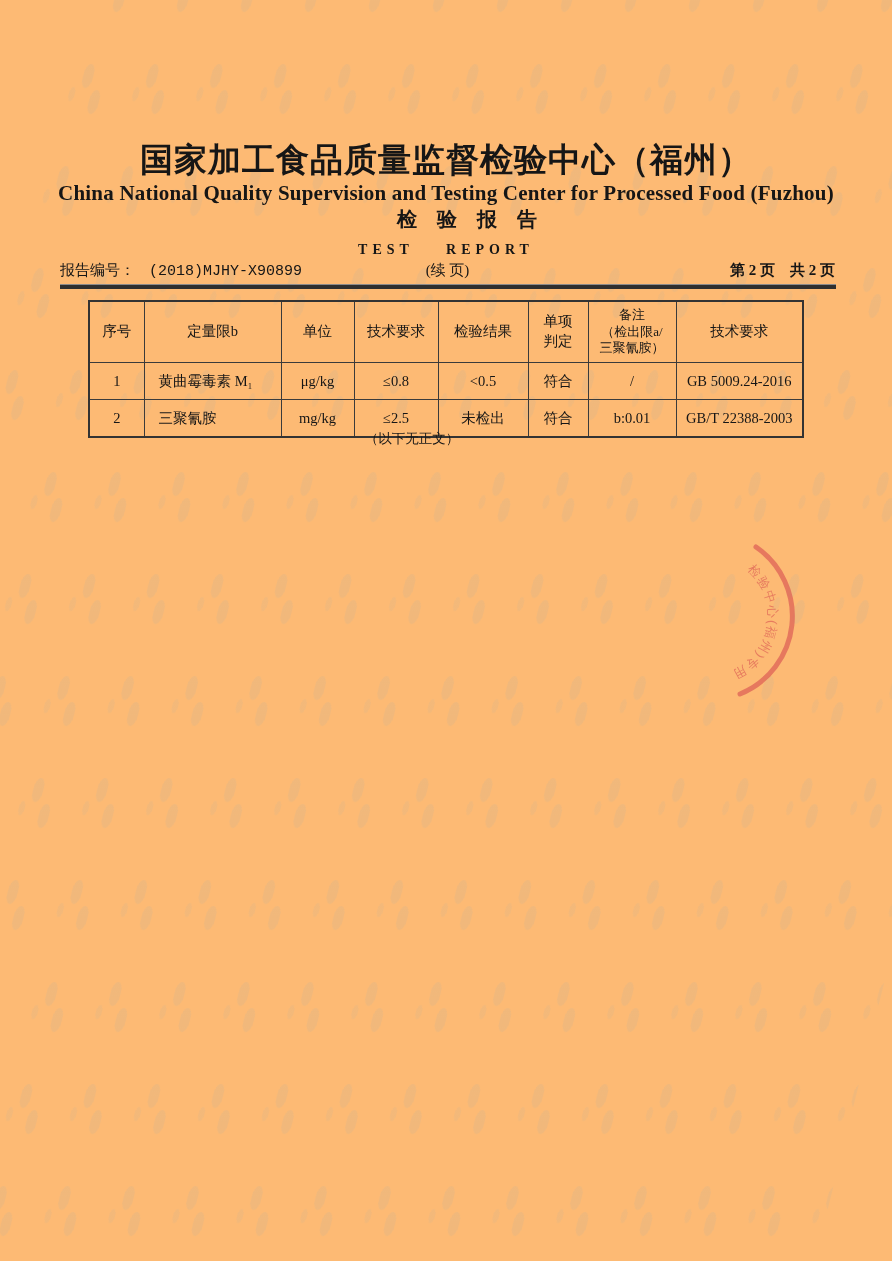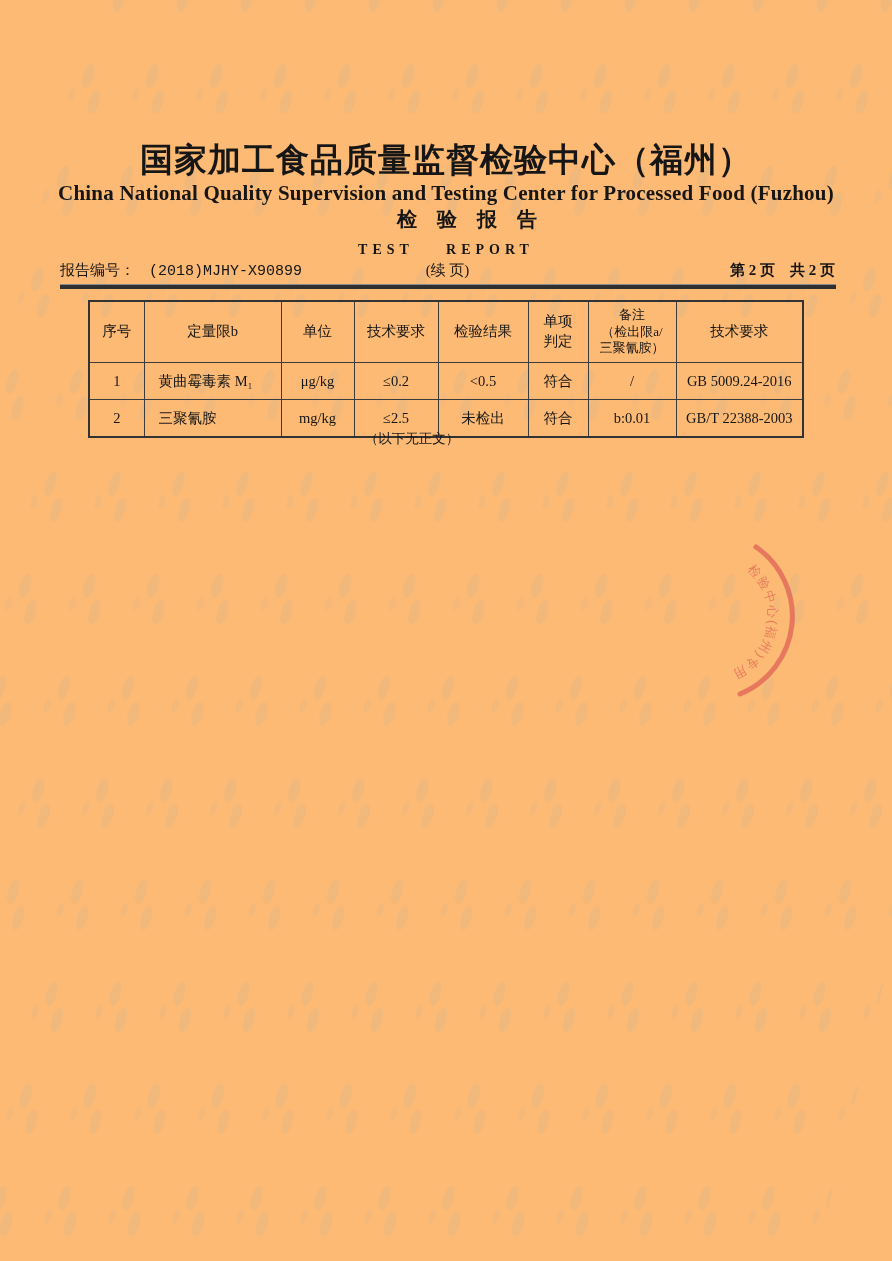--- a/index.html
+++ b/index.html
@@ -129,21 +129,21 @@
 判定</td>
         <td class="remark-head">备注
 （检出限a/
 三聚氰胺）</td>
         <td>技术要求</td>
       </tr>
       <tr class="row-data">
         <td>1</td>
         <td class="item-cell">黄曲霉毒素 M₁</td>
         <td>μg/kg</td>
-        <td>≤0.2</td>
+        <td>≤0.8</td>
         <td>&lt;0.5</td>
         <td>符合</td>
         <td>/</td>
         <td>GB 5009.24-2016</td>
       </tr>
       <tr class="row-data">
         <td>2</td>
         <td class="item-cell">三聚氰胺</td>
         <td>mg/kg</td>
         <td>≤2.5</td>

